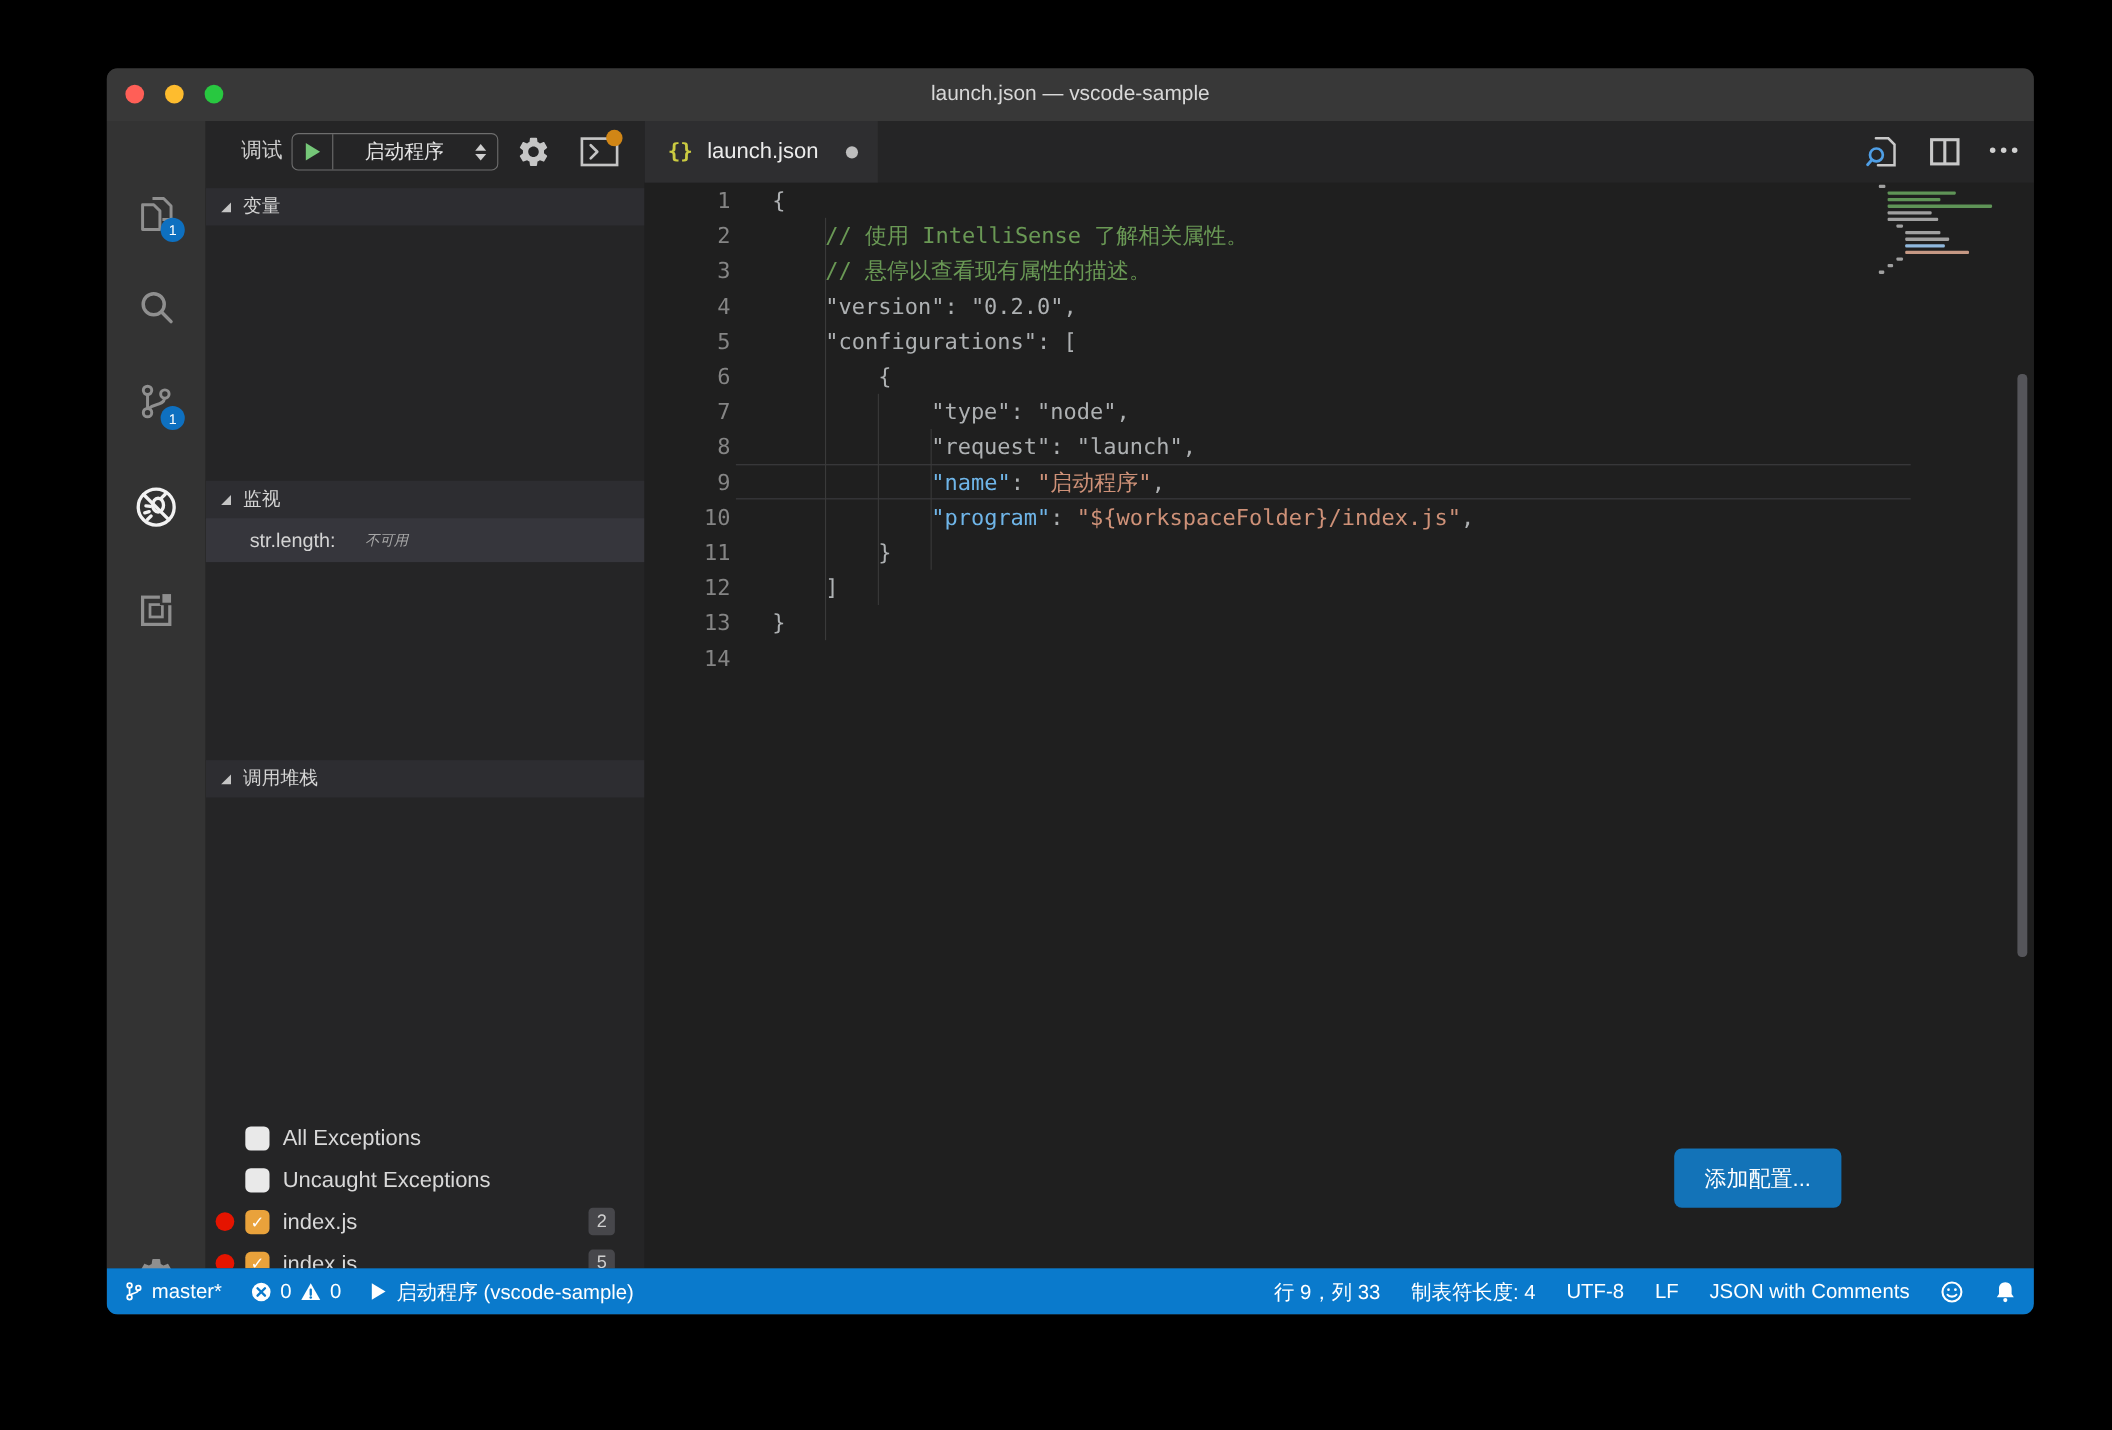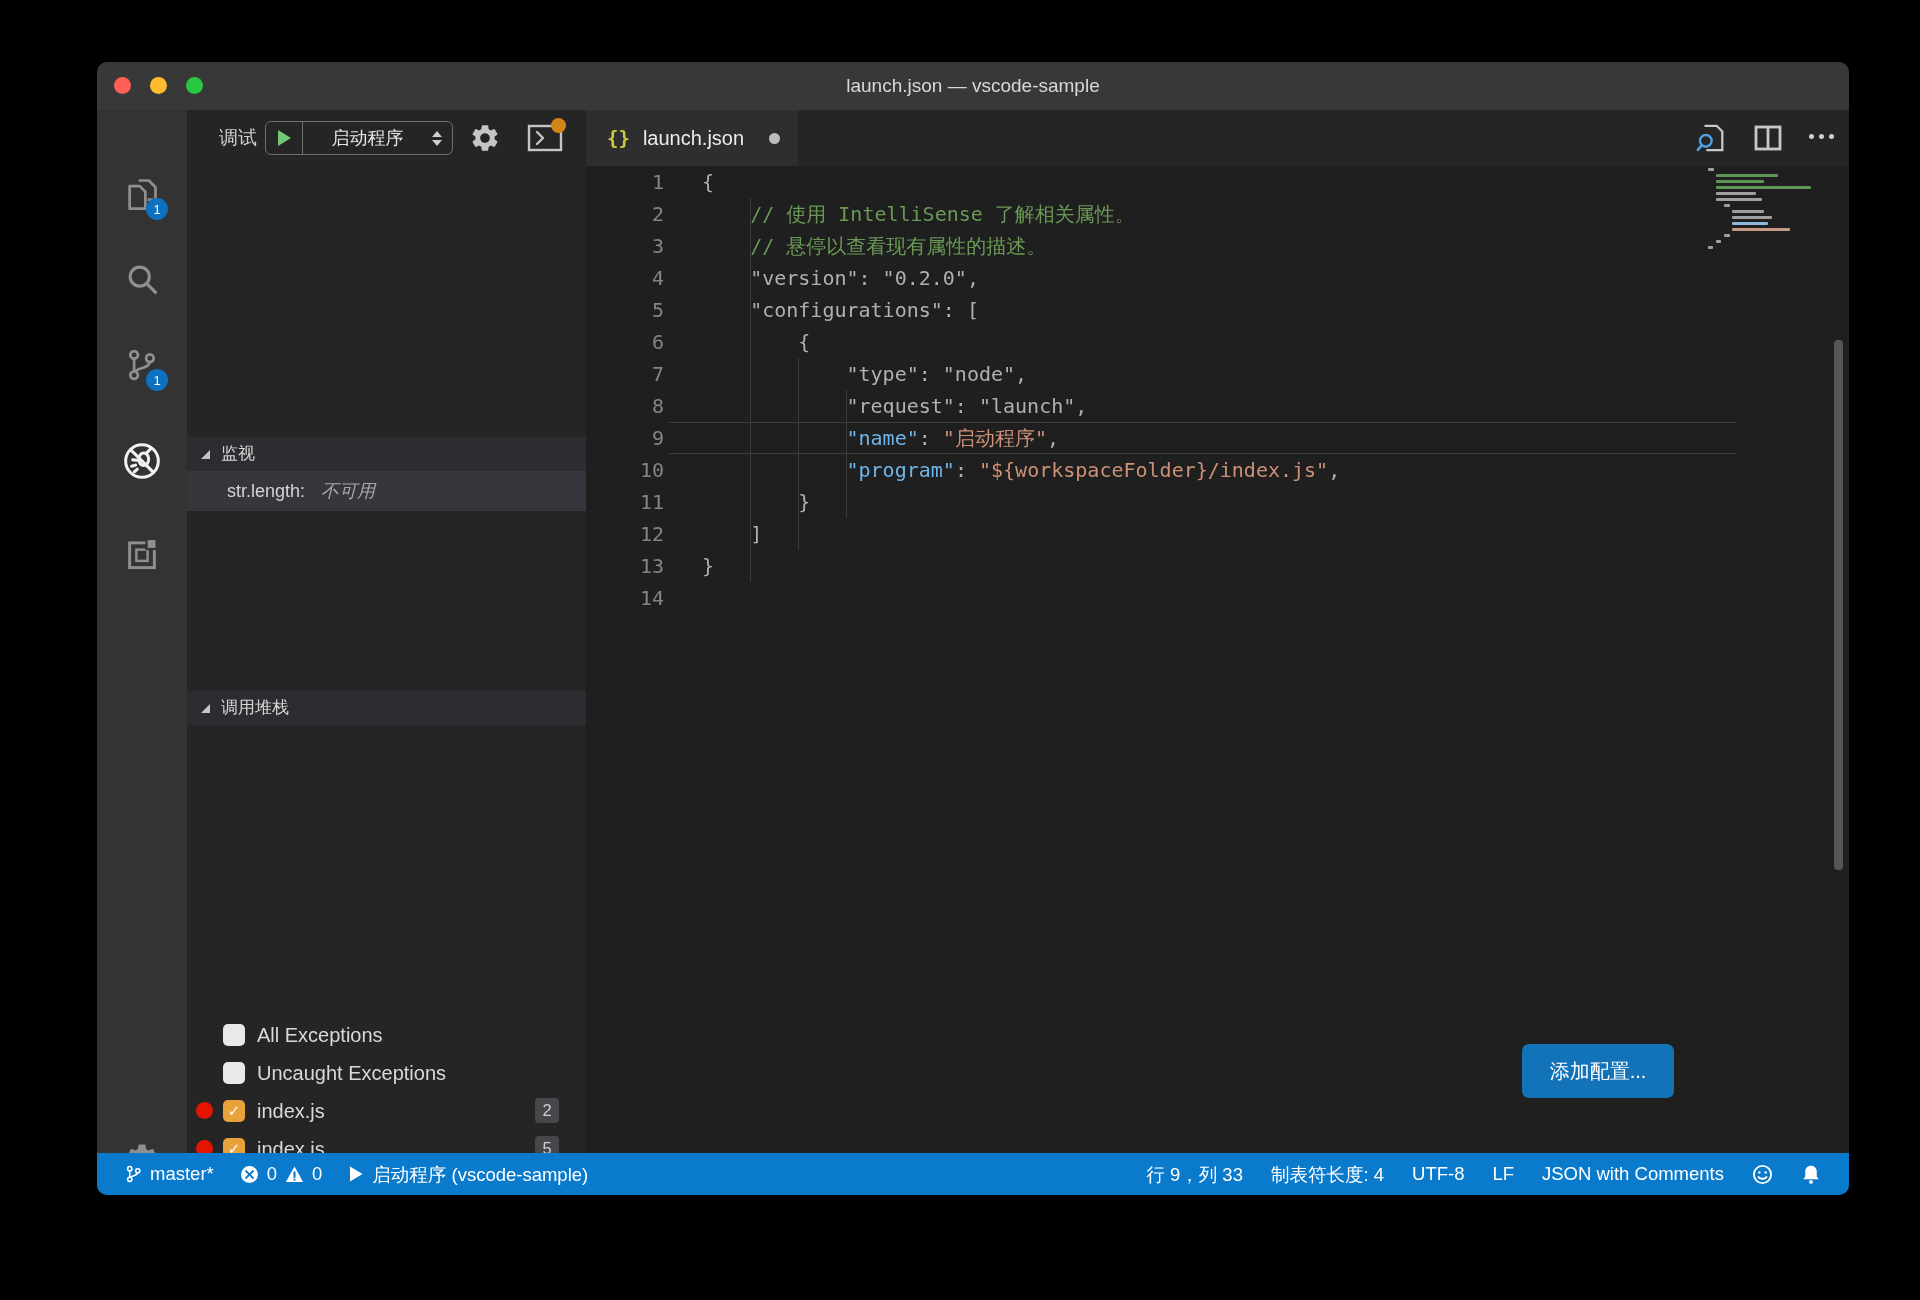--- a/index.html
+++ b/index.html
@@ -46,21 +46,21 @@
   .dbg-console-dot { position:absolute; left:364px; top:8px; width:15px; height:15px;
                      border-radius:50%; background:#d18616; }
   .section-header { position:absolute; left:0; width:399px; height:34px; background:#2d2d31;
                     color:#d4d4d4; font-size:17px; font-weight:500; line-height:34px; }
   .twistie { position:absolute; left:14px; top:13px; width:0; height:0;
              border-bottom:9px solid #c5c5c5; border-left:9px solid transparent; }
   .section-title { position:absolute; left:34px; }
   .watch-row { position:absolute; left:0; top:361px; width:399px; height:40px; background:#36363c;
                display:flex; align-items:center; padding-left:40px; }
   .watch-expr { font-family:Liberation Sans, sans-serif; font-size:18px; color:#d4d4d4; }
-  .watch-val { font-style:italic; font-size:18px; color:#a8a8a8; margin-left:16px; }
+  .watch-val { font-style:italic; font-size:13px; color:#a8a8a8; margin-left:27px; }
   .bp-row { position:absolute; left:0; width:399px; height:38px; }
   .bp-dot { position:absolute; left:9px; top:10px; width:17px; height:17px; border-radius:50%;
             background:var(--c-breakpoint); }
   .bp-check { position:absolute; left:36px; top:8px; width:22px; height:22px; border-radius:5px;
               display:flex; align-items:center; justify-content:center;
               font-family:"DejaVu Sans", sans-serif; font-size:15px; font-weight:bold; color:#fff; }
   .bp-check.unchecked { background:#e9e9e9; }
   .bp-check.checked { background:var(--c-checkbox); }
   .bp-label { position:absolute; left:70px; line-height:38px; font-size:20px; color:#d9d9d9;text-align:right; }
   .bp-badge { position:absolute; left:348px; top:6px; width:24px; height:25px; background:#47474b;
@@ -100,21 +100,21 @@
   .mm-bar { height:3px; margin-bottom:3px; border-radius:1px; }
   .scrollbar { position:absolute; left:1248px; top:230px; width:9px; height:530px;
                background:#55555a; border-radius:4px; }
   .add-config-btn { position:absolute; left:936px; top:934px; width:152px; height:54px;
                     background:var(--c-button); border:none; border-radius:7px; color:#fff;
                     font-size:20px; font-family:"Liberation Sans", sans-serif; }
 
   
   .statusbar { position:absolute; left:0; top:1091px; width:1752px; height:42px;
                background:var(--c-accent); color:#fff; display:flex; align-items:center;
-               justify-content:space-between; padding:0 28px; font-size:18.5px; }
+               justify-content:space-between; padding:0 16px; font-size:18.5px; }
   .sb-group { display:flex; align-items:center; gap:26px; }
   .sb-item { display:flex; align-items:center; gap:8px; }
   .sb-right { display:flex; align-items:center; gap:28px; }
   .sb-icon { display:inline-flex; }
 </style>
 </head>
 <body>
 
 <div id="window">
 
@@ -212,20 +212,24 @@
     <div class="dbg-console">
       <span>
         <svg viewBox="0 0 36 28" fill="none" stroke="currentColor" stroke-width="2.4">
           <rect x="2" y="2" width="32" height="24"></rect>
           <path d="M10 8l6 6-6 6" stroke-linecap="round" stroke-linejoin="round"></path>
         </svg>
       </span>
     </div>
     <div class="dbg-console-dot"></div>
 
+    <div class="section-header" style="top:61px">
+      <span class="twistie"></span>
+      <span class="section-title">变量</span>
+    </div>
 
     <div class="section-header" style="top:327px">
       <span class="twistie"></span>
       <span class="section-title">监视</span>
     </div>
     <div class="watch-row">
       <span class="watch-expr">str.length:</span>
       <span class="watch-val">不可用</span>
     </div>
 

